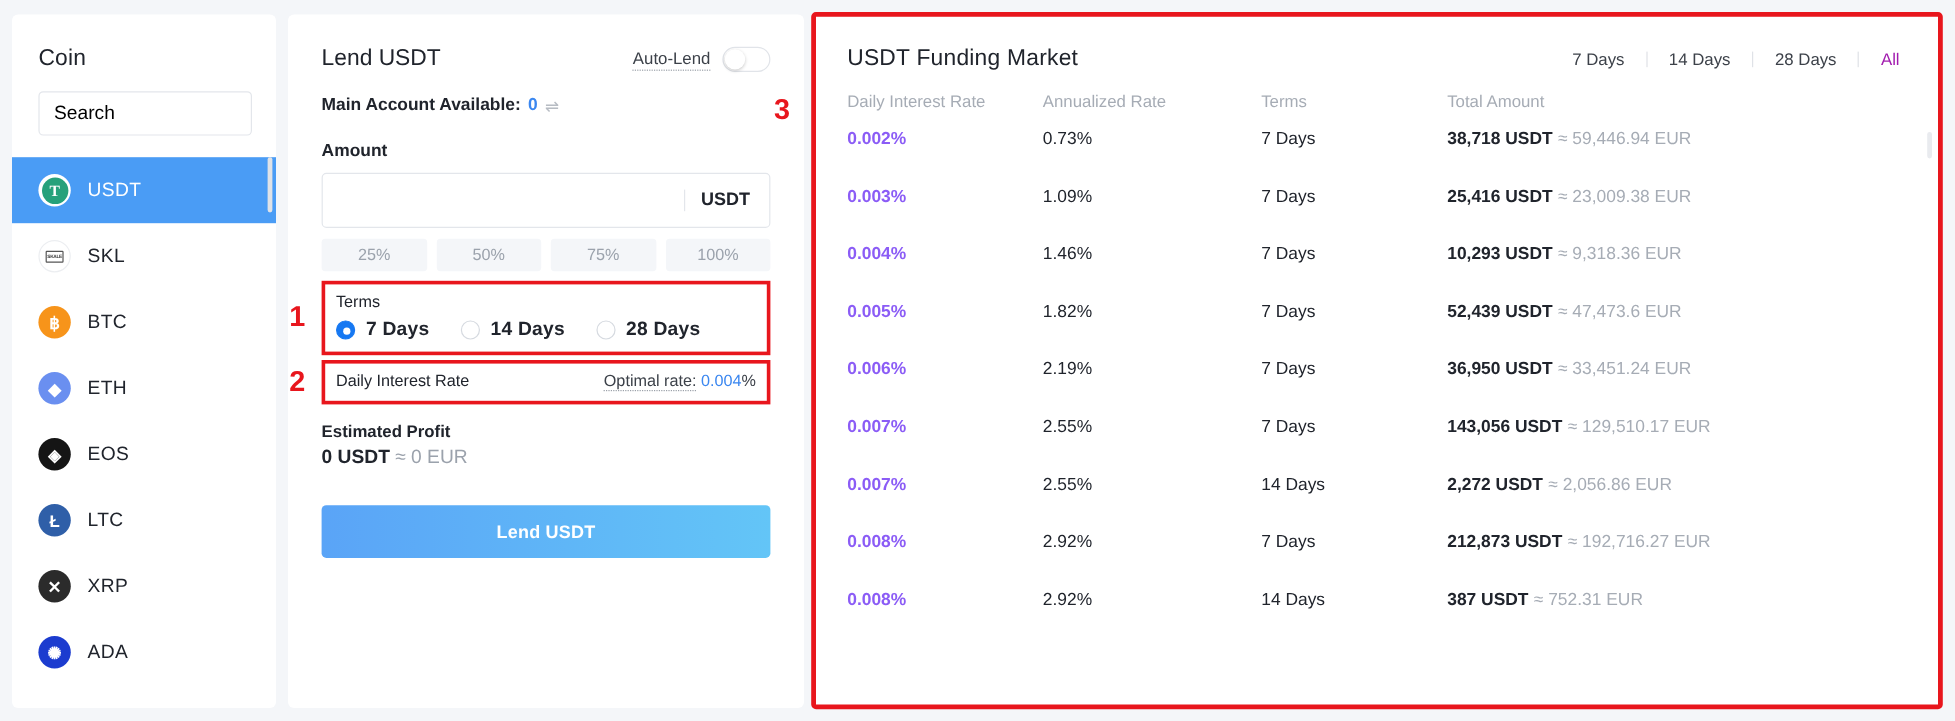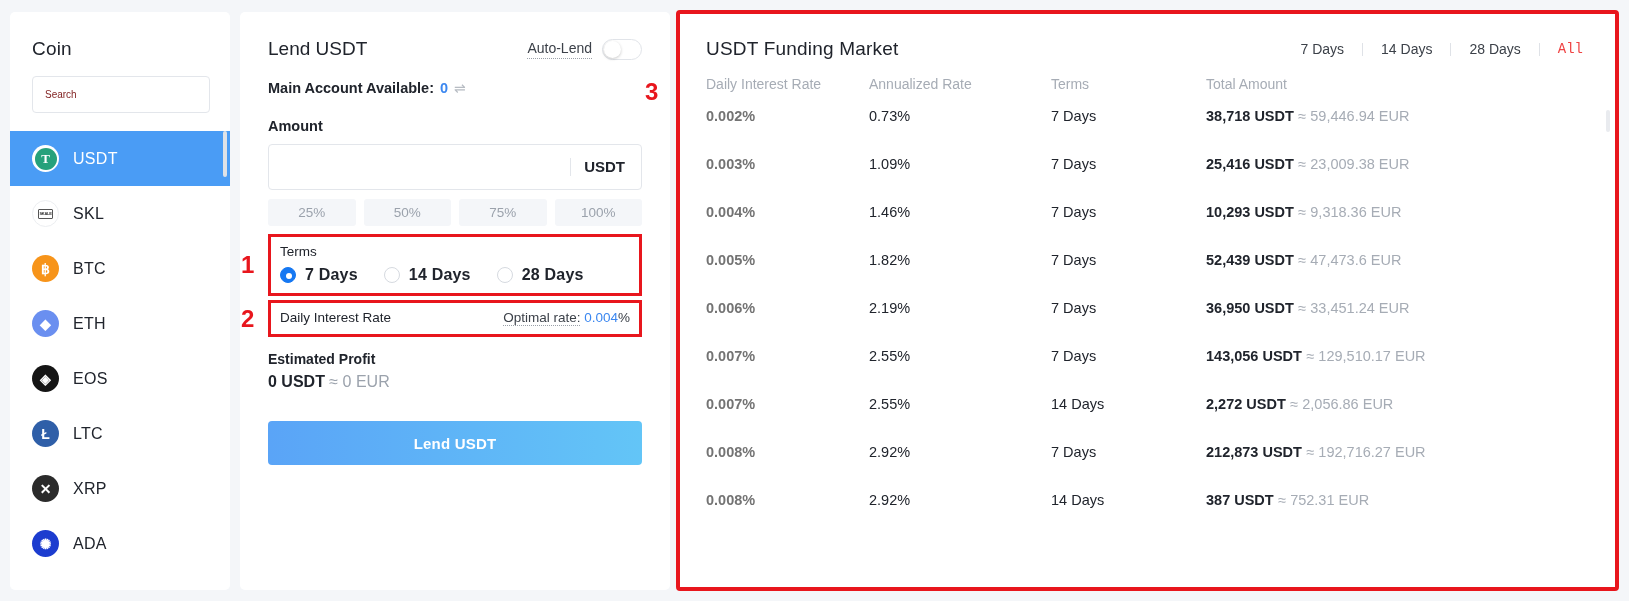--- a/index.html
+++ b/index.html
@@ -24,21 +24,21 @@
     padding: 26px 0 0 22px; letter-spacing: .2px;
   }
   .search-wrap { padding: 16px 22px 0 22px; }
   .search-box {
     width: 178px; height: 37px;
     border: 1px solid #e3e6eb; border-radius: 4px;
     background: #fff;
     display: flex; align-items: center;
     padding: 0 12px;
   }
-  .search-box span { font-size: 10px; color: #7f1d1d; }
+  .search-box span { font-size: 16px; color: #000000; }
   .coin-list { margin-top: 18px; position: relative; }
   .coin-item {
     height: 55px; display: flex; align-items: center;
     padding-left: 22px; gap: 14px; cursor: pointer;
   }
   .coin-item.active { background: #4a9cf5; }
   .coin-item.active .coin-label { color: #ffffff; }
   .coin-label { font-size: 16px; color: #20242c; letter-spacing: .3px; }
   .coin-ic {
     width: 27px; height: 27px; border-radius: 50%;
@@ -184,35 +184,35 @@
   .mk-head {
     display: flex; align-items: center; justify-content: space-between;
     padding: 24px 30px 0 26px;
   }
   .mk-title { font-size: 19px; color: #20242c; letter-spacing:.2px; }
   .mk-tabs { display: flex; align-items: center; }
   .mk-tab {
     font-size: 14px; color: #3c4149; padding: 0 18px; cursor: pointer;
     line-height: 14px;
   }
-  .mk-tab.active { color: #ef4444; padding-right: 2px; font-family: Liberation Mono, monospace; }
+  .mk-tab.active { color: #a21caf; padding-right: 2px; }
   .mk-div { width: 1px; height: 13px; background: #dfe2e7; }
 
   .tbl { margin-top: 16px; }
   .tbl-head {
     display: flex; padding: 0 26px; font-size: 14px; color: #a6acb5;
   }
   .tbl-row {
     display: flex; padding: 0 26px; align-items: center; height: 48px;
   }
   .c1 { width: 163px; flex-shrink: 0; }
   .c2 { width: 182px; flex-shrink: 0; }
   .c3 { width: 155px; flex-shrink: 0; }
   .c4 { flex: 1; }
-  .v-rate { font-size: 14.5px; color: #737373; font-weight: bold; }
+  .v-rate { font-size: 14.5px; color: #8b5cf6; font-weight: bold; }
   .v-ann  { font-size: 14.5px; color: #20242c; }
   .v-term { font-size: 14.5px; color: #20242c; }
   .v-amt  { font-size: 14.5px; color: #20242c; font-weight: bold; }
   .v-eur  { font-size: 14.5px; color: #a6acb5; font-weight: normal; }
   .mk-scroll {
     position: absolute; right: 5px; top: 96px;
     width: 4px; height: 22px; background: #e9ebef; border-radius: 3px;
   }
 </style>
 </head>

